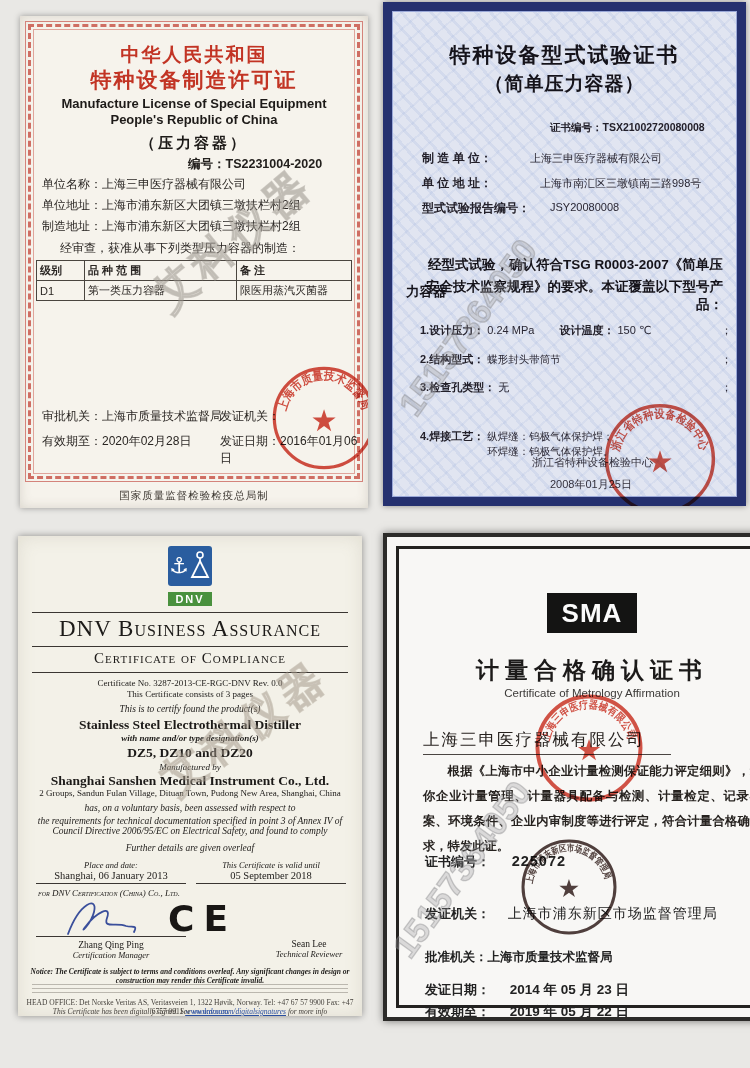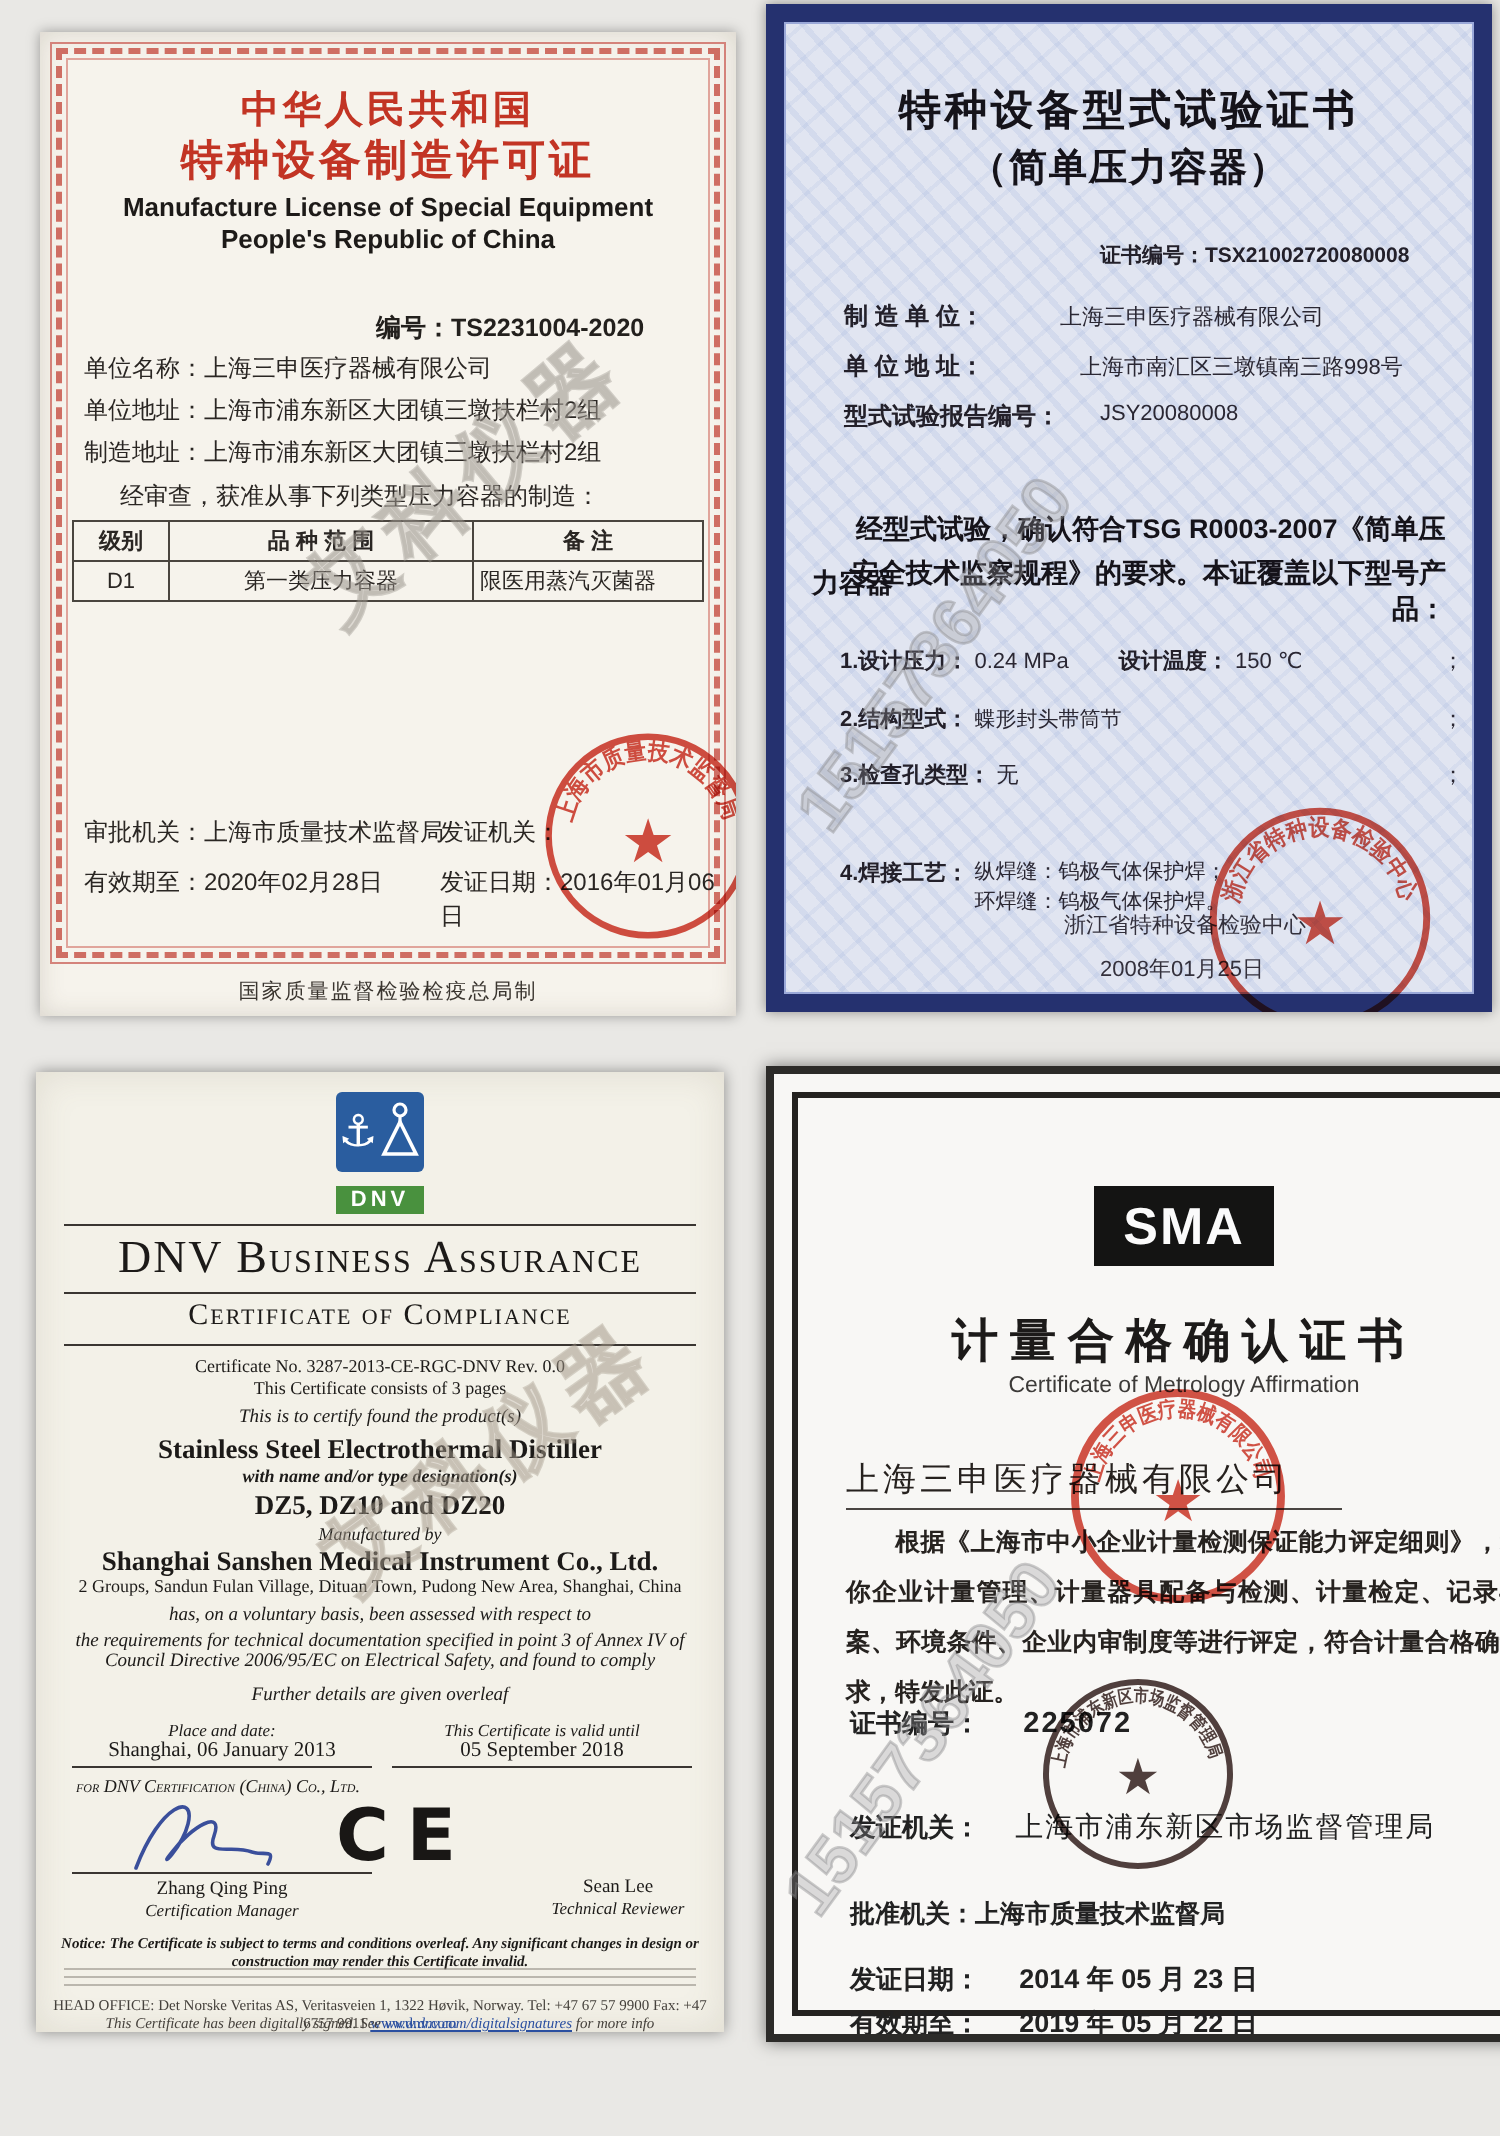--- a/index.html
+++ b/index.html
@@ -14,21 +14,21 @@
            box-shadow:0 0 6px rgba(0,0,0,.35), inset 0 0 12px rgba(90,80,60,.18); }
   .c1-frame { position:absolute; left:5px; top:5px; right:5px; bottom:26px;
               border:1px solid #d4837b; padding:2px; }
   .c1-frame-in { width:100%; height:100%; border:3px dashed #cf6e63; }
   .c1-frame-in2 { position:absolute; inset:7px; border:1px solid #e0a49b; }
   .c1-red { color:#c23424; font-weight:bold; text-align:center; }
   .c1-en { color:#1d1a18; font-weight:bold; text-align:center; font-size:13px; }
   .c1-line { position:absolute; font-size:12px; color:#2a2623; }
   .c1-table { position:absolute; left:16px; top:226px; width:316px; border-collapse:collapse;
               font-size:11px; color:#2a2623; }
-  .c1-table td { border:1px solid #4a453f; height:20px; text-align:center; padding:0 3px; }
+  .c1-table td { border:1px solid #4a453f; height:20px; padding:0 3px; }
   .c1-footer { position:absolute; left:0; right:0; bottom:5px; text-align:center;
                font-size:10.5px; letter-spacing:1px; color:#3a352f; }
 
   
   .cert2 { left:383px; top:2px; width:363px; height:504px; background:#25316f;
            box-shadow:0 0 6px rgba(0,0,0,.4); padding:9px; }
   .c2-paper { position:relative; width:100%; height:100%; background:#e1e5f1;
       background-image:
         repeating-linear-gradient(48deg, rgba(110,140,205,.12) 0 3px, transparent 3px 11px),
         repeating-linear-gradient(-41deg, rgba(110,140,205,.09) 0 2px, transparent 2px 13px);
@@ -75,20 +75,21 @@
 
   <div class="cert cert1">
     <div class="c1-frame">
       <div class="c1-frame-in"></div>
         <div class="c1-frame-in2"></div>
     </div>
     <div class="abs c1-red" style="left:0;right:0;top:26px;font-size:19px;letter-spacing:2px;">中华人民共和国</div>
     <div class="abs c1-red" style="left:0;right:0;top:50px;font-size:21px;letter-spacing:2px;">特种设备制造许可证</div>
     <div class="abs c1-en" style="left:0;right:0;top:80px;">Manufacture License of Special Equipment</div>
     <div class="abs c1-en" style="left:0;right:0;top:96px;">People's Republic of China</div>
+    <div class="abs c1-en" style="left:0;right:0;top:118px;font-size:15px;letter-spacing:3px;">（压力容器）</div>
     <div class="abs" style="left:168px;top:140px;font-size:12.5px;font-weight:bold;color:#23201d;">编号：TS2231004-2020</div>
     <div class="c1-line" style="left:22px;top:160px;">单位名称：上海三申医疗器械有限公司</div>
     <div class="c1-line" style="left:22px;top:181px;">单位地址：上海市浦东新区大团镇三墩扶栏村2组</div>
     <div class="c1-line" style="left:22px;top:202px;">制造地址：上海市浦东新区大团镇三墩扶栏村2组</div>
     <div class="c1-line" style="left:40px;top:224px;">经审查，获准从事下列类型压力容器的制造：</div>
     <table class="c1-table" style="top:244px;">
       <tbody>
         <tr>
           <td style="width:48px;font-weight:bold;">级别</td>
           <td style="width:152px;font-weight:bold;">品 种 范 围</td>

